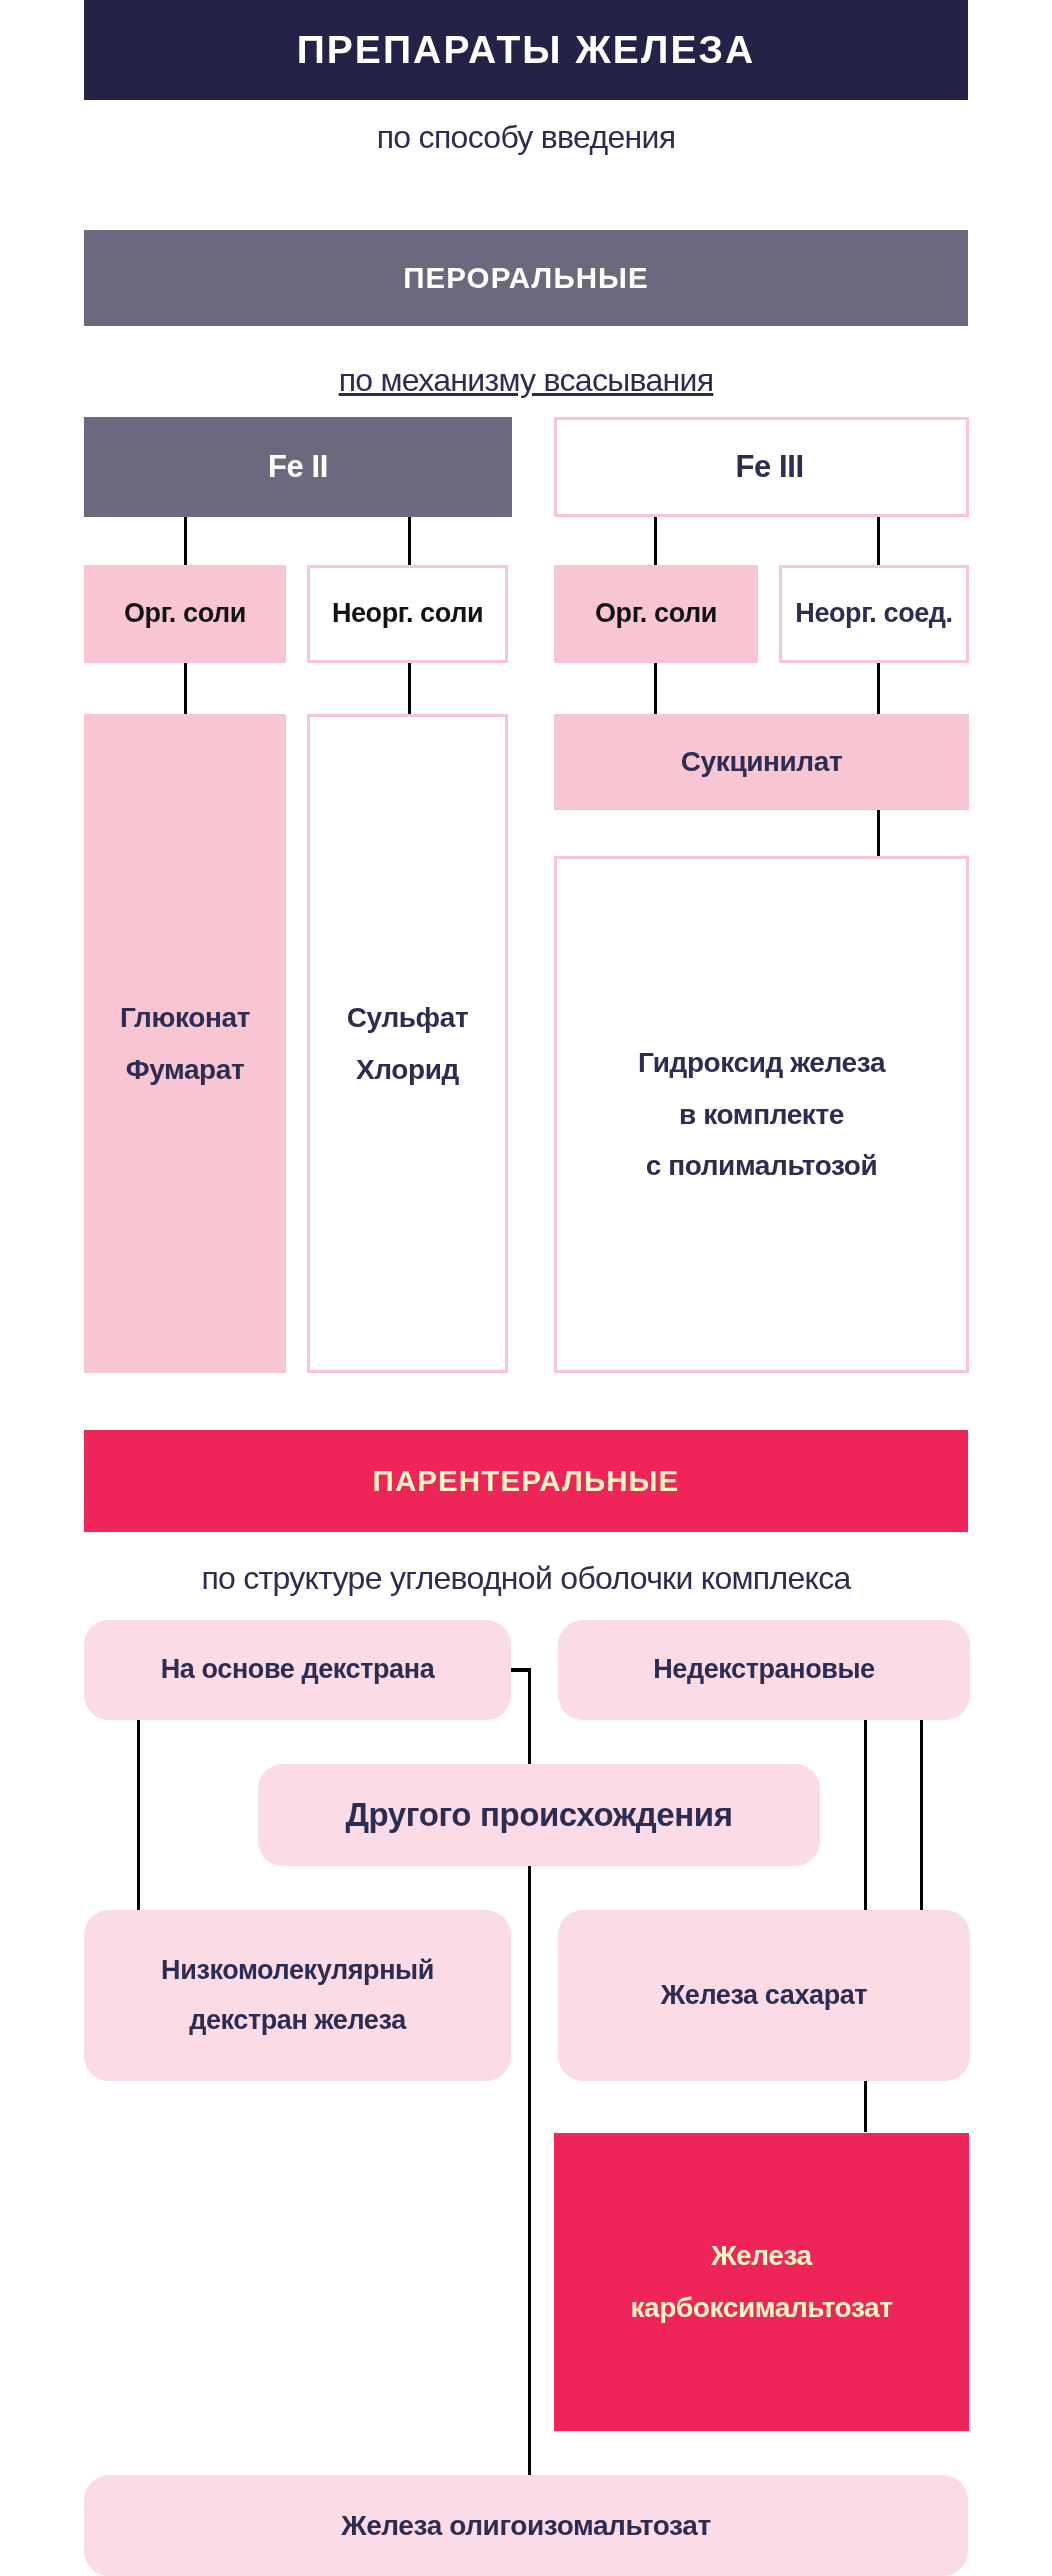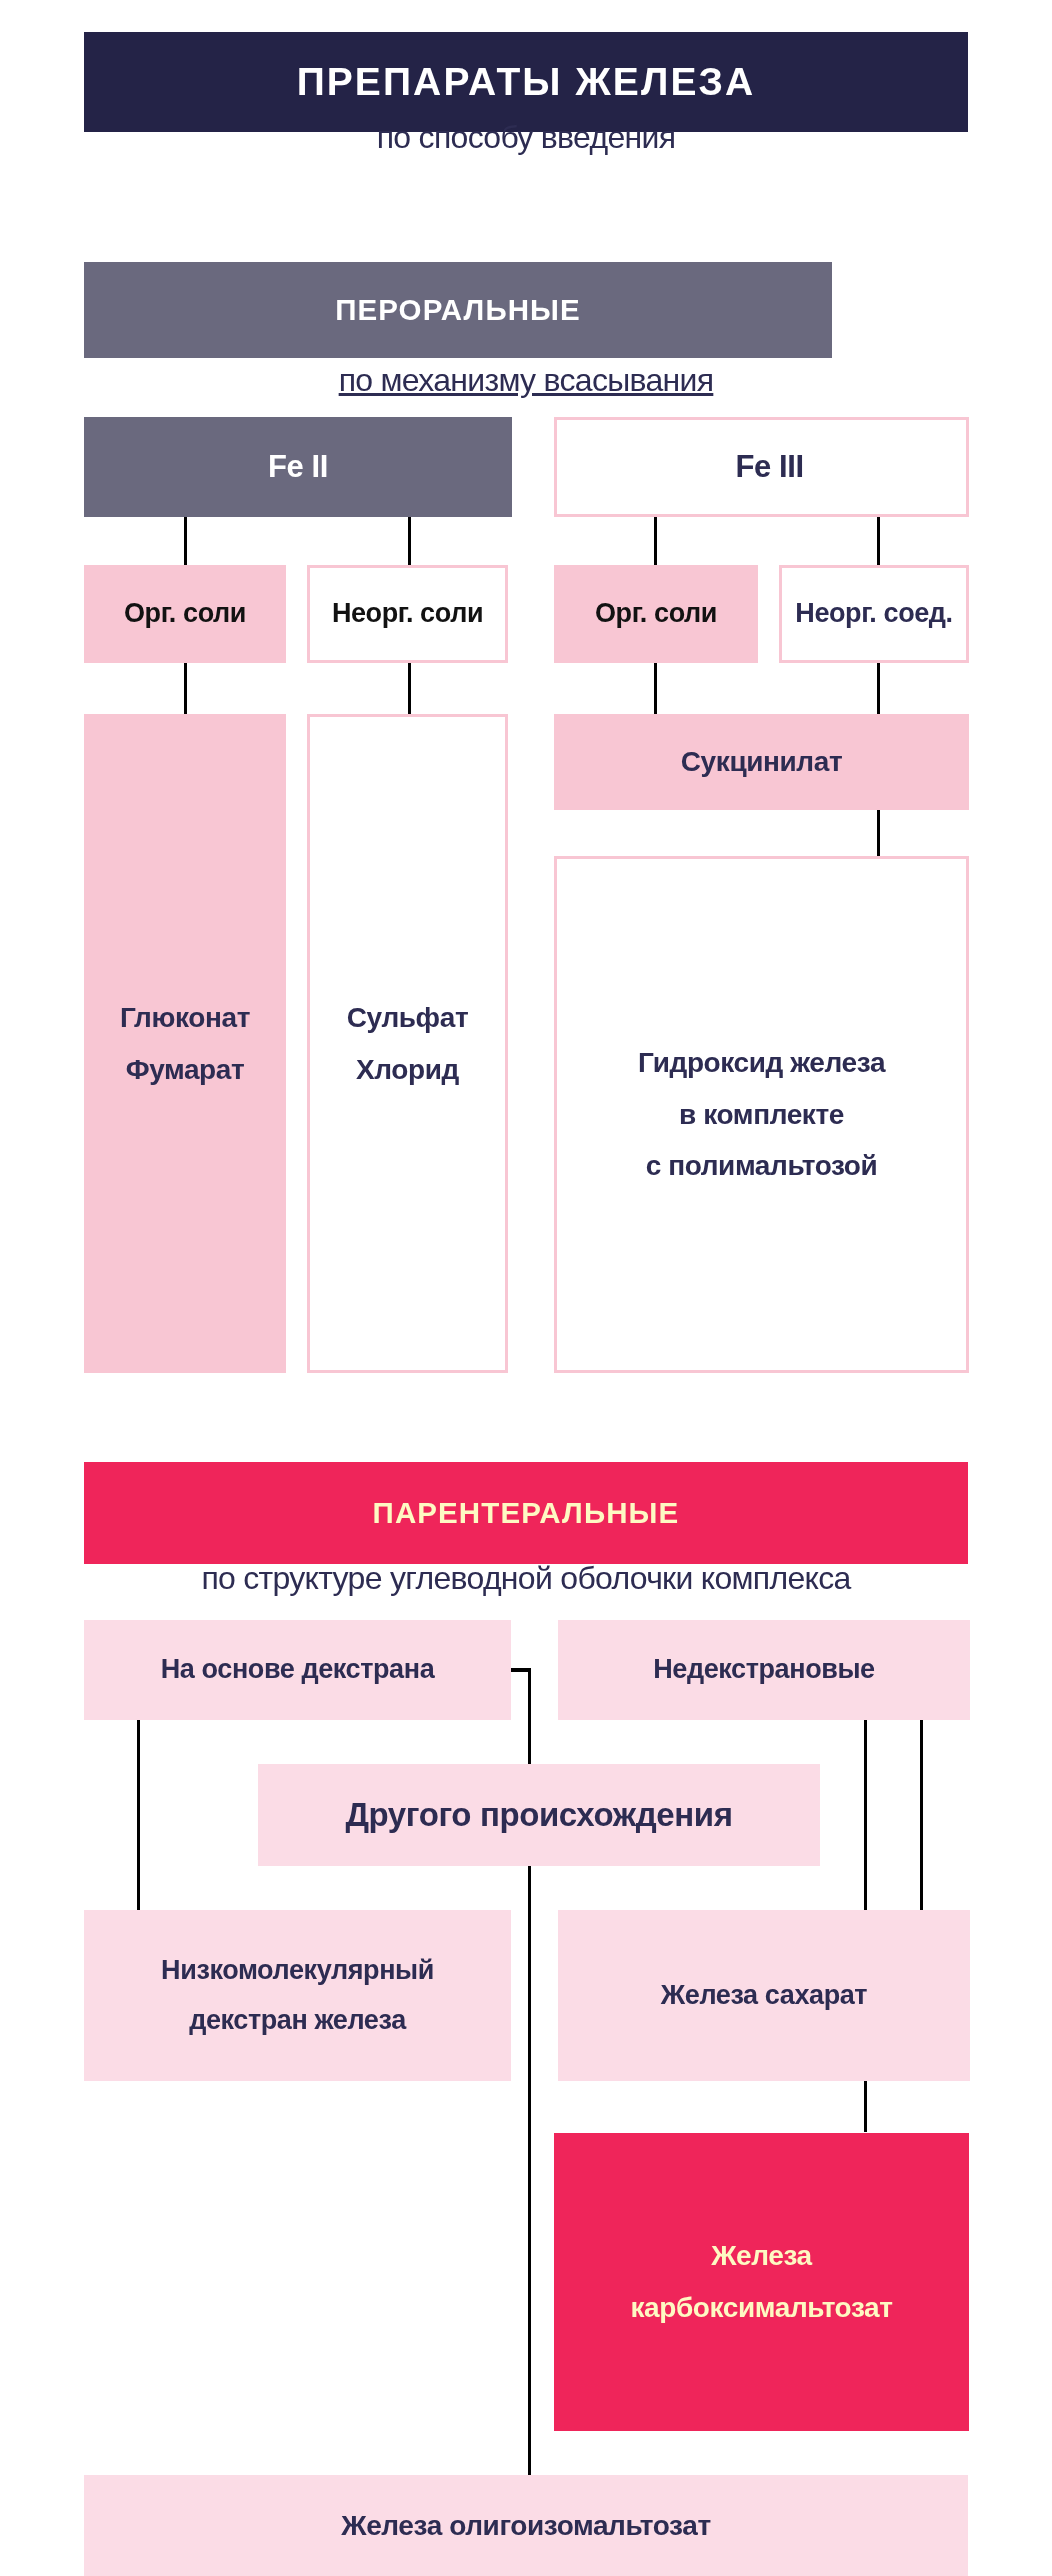--- a/index.html
+++ b/index.html
@@ -13,38 +13,38 @@
     --line:#000000;
   }
   html,body{margin:0;padding:0;background:#ffffff;}
   body{width:1052px;height:2576px;font-family:"Liberation Sans",sans-serif;}
   #canvas{position:relative;width:1052px;height:2576px;background:#ffffff;overflow:hidden;}
 
   .bar,.node,.subtitle{
     position:absolute;display:flex;align-items:center;justify-content:center;
     text-align:center;box-sizing:border-box;white-space:pre-line;
   }
-  .bar{font-weight:700;color:#ffffff;letter-spacing:1.1px;margin-top:32px;}
+  .bar{font-weight:700;color:#ffffff;letter-spacing:1.1px;}
   .subtitle{font-weight:400;color:var(--text-navy);letter-spacing:-0.7px;}
   .node{font-weight:700;color:var(--text-navy);letter-spacing:-0.4px;line-height:1.85;}
   .fill-pink{background:var(--pink);}
-  .fill-pink-light{background:var(--pink-light);}
+  .fill-pink-light{background:var(--pink-light);border-radius:25px;}
   .fill-slate{background:var(--slate);color:#ffffff;}
   .fill-crimson{background:var(--crimson);color:#fef9c3;}
   .outline-pink{background:#ffffff;border:3.5px solid var(--pink);}
   .text-black{color:var(--text-black);}
 
   .vline,.hline{position:absolute;background:var(--line);}
 
   
   #title-bar{left:84px;top:0;width:884px;height:100px;background:var(--navy);font-size:39px;letter-spacing:2.1px;}
   #subtitle-intro{left:0;top:112px;width:1052px;height:51px;font-size:32px;}
 
   
-  #oral-bar{left:84px;top:230px;width:748px;height:96px;background:var(--slate);font-size:29.5px;}
+  #oral-bar{left:84px;top:230px;width:884px;height:96px;background:var(--slate);font-size:29.5px;}
   #subtitle-oral{left:0;top:355px;width:1052px;height:51px;font-size:32px;text-decoration:underline;}
   #fe2{left:84px;top:417px;width:428px;height:100px;font-size:31px;}
   #fe3{left:554px;top:417px;width:415px;height:100px;font-size:31px;padding-left:16px;}
   #fe2-org{left:84px;top:565px;width:202px;height:98px;font-size:27px;}
   #fe2-inorg{left:307px;top:565px;width:201px;height:98px;font-size:27px;}
   #fe3-org{left:554px;top:565px;width:204px;height:98px;font-size:27px;}
   #fe3-inorg{left:779px;top:565px;width:190px;height:98px;font-size:27px;}
   #succinylate{left:554px;top:714px;width:415px;height:96px;font-size:28px;}
   #gluconate{left:84px;top:714px;width:202px;height:659px;font-size:28px;}
   #sulfate{left:307px;top:714px;width:201px;height:659px;font-size:28px;}

